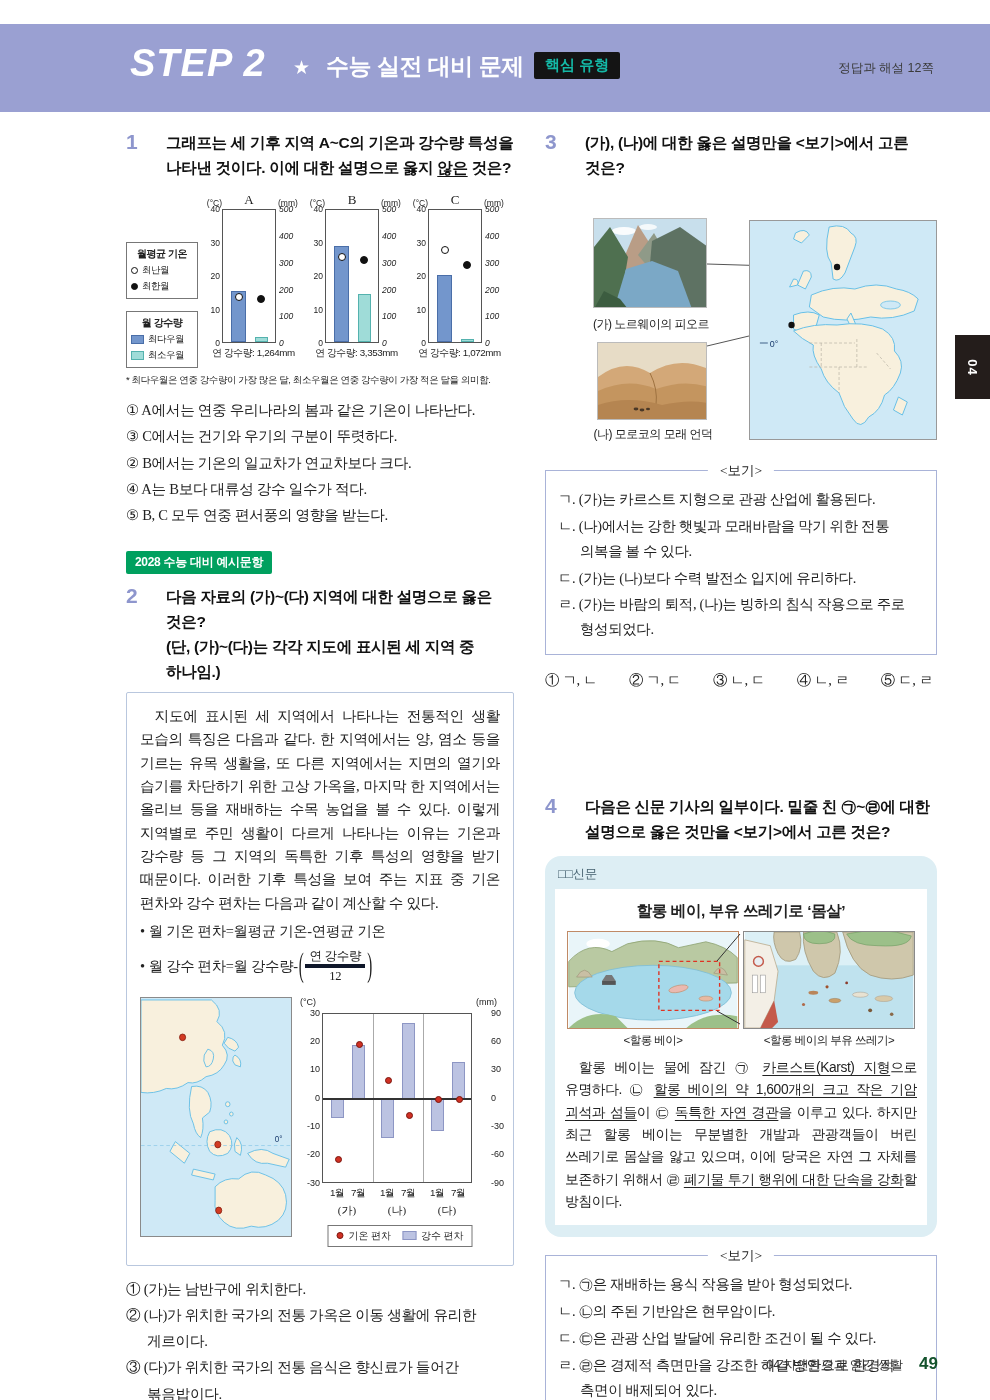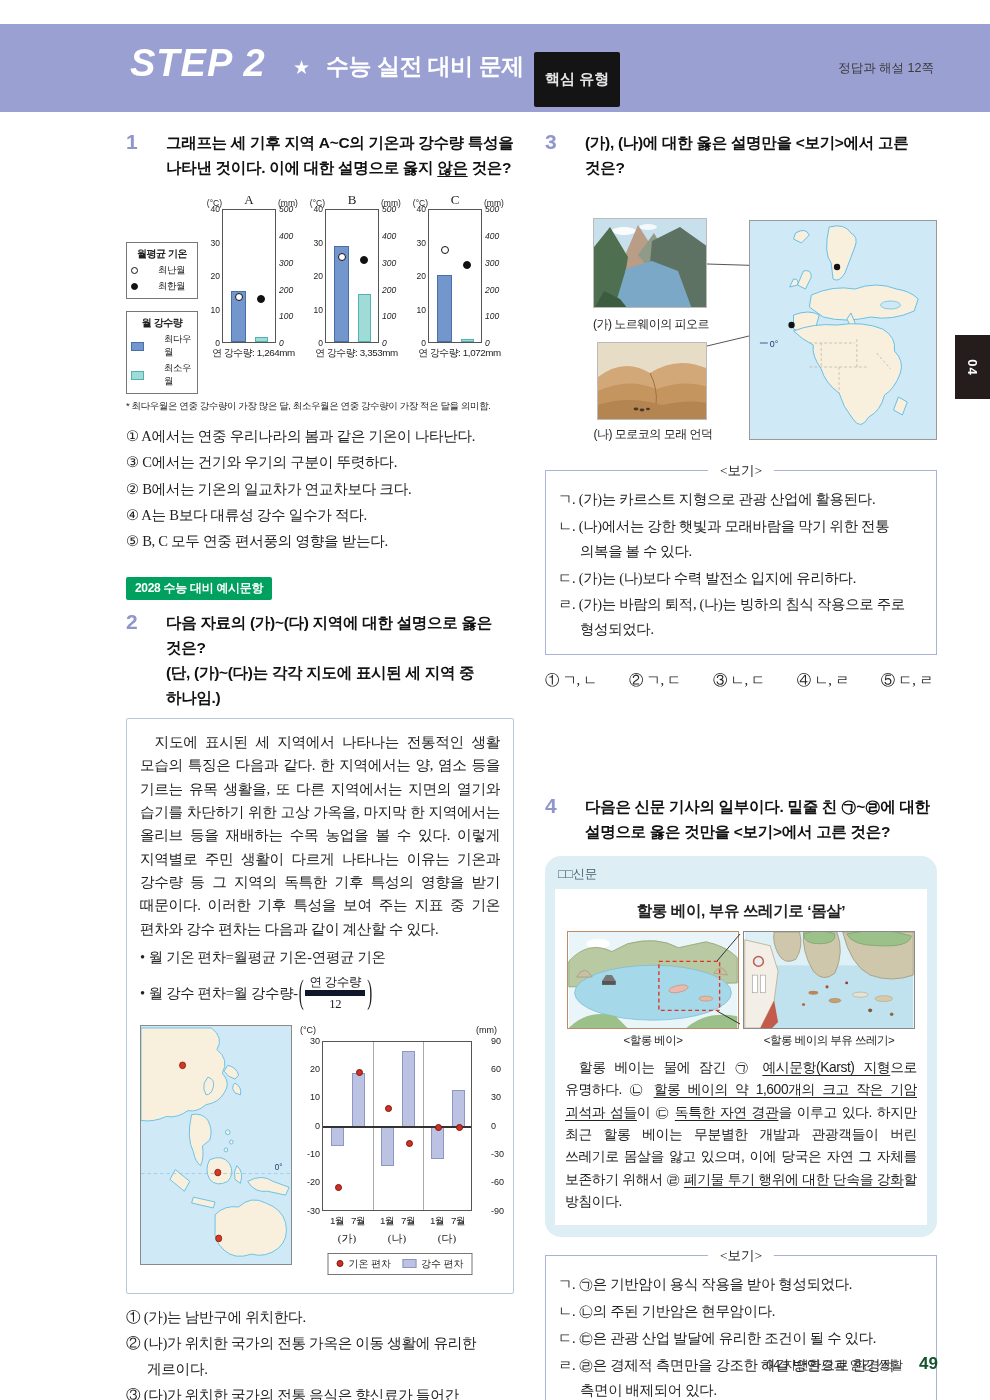--- a/index.html
+++ b/index.html
@@ -7,22 +7,22 @@
   .page { position:relative; width:990px; height:1400px; background:#fff; margin:0 auto;
           overflow:hidden; color:#222; }
 
   
   .header { position:absolute; top:8px; left:0; right:0; height:88px; background:#9aa0d2;margin-top:16px; }
   .step   { position:absolute; left:130px; top:18px; font-style:italic; font-weight:bold;
             font-size:38px; color:#fff; letter-spacing:1px; }
   .star   { position:absolute; left:293px; top:32px; color:#fff; font-size:19px; }
   .htitle { position:absolute; left:326px; top:27px; font-weight:bold; font-size:23px;
             color:#fff; letter-spacing:-0.5px; }
-  .htag   { position:absolute; left:534px; top:28px; background:#141414; color:#e5e5e5;
-            font-weight:bold; font-size:15px; padding:18px 11px; border-radius:2px; }
+  .htag   { position:absolute; left:534px; top:28px; background:#141414; color:#14b8a6;
+            font-weight:bold; font-size:15px; padding:4px 11px; border-radius:2px; }
   .href   { position:absolute; right:56px; top:36px; font-size:12.5px; color:#3a3a3a; }
 
   .side-tab { position:absolute; right:0; top:335px; width:35px; height:64px; background:#241d1b;
               color:#fff; display:flex; align-items:center; justify-content:center; }
   .side-tab span { transform:rotate(90deg); font-size:13px; font-weight:bold; letter-spacing:1px; }
 
   .footer { position:absolute; right:52px; bottom:26px; display:flex; align-items:baseline; gap:16px; }
   .fchap  { font-size:12.5px; color:#333; }
   .fpage  { font-size:17px; font-weight:bold; color:#14532d; }
 
@@ -35,21 +35,21 @@
   .qnum   { width:40px; flex:0 0 40px; font-size:21px; font-weight:bold; color:#8e96cd; }
   .qtitle { font-weight:bold; font-size:15.5px; line-height:1.62; letter-spacing:-0.3px;
             word-break:keep-all; color:#111; }
   .u { text-decoration:underline; text-underline-offset:3px; }
 
   
   .q1fig { display:flex; gap:4px; margin-top:12px; }
   .q1legends { width:72px; flex:0 0 72px; display:flex; flex-direction:column; gap:12px; margin-top:50px; }
   .lgbox { border:1px solid #777; padding:4px 4px 5px; background:#fff; }
   .lgtitle { text-align:center; font-size:10px; font-weight:bold; margin-bottom:2px; letter-spacing:-0.5px;}
-  .lgrow { display:flex; align-items:center; gap:20px; margin-top:3px; font-size:9.5px; letter-spacing:-0.5px;}
+  .lgrow { display:flex; align-items:center; gap:4px; margin-top:3px; font-size:9.5px; letter-spacing:-0.5px;}
   .circ-open { width:7px; height:7px; border:1.3px solid #111; border-radius:50%; background:#fff; flex:0 0 7px;}
   .circ-fill { width:7px; height:7px; border:1.3px solid #111; border-radius:50%; background:#111; flex:0 0 7px;}
   .sw-blue { width:13px; height:9px; background:#7396cc; border:1px solid #4a6ea8; flex:0 0 13px;}
   .sw-teal { width:13px; height:9px; background:#9fdcd8; border:1px solid #54b2ae; flex:0 0 13px;}
   #q1-charts { display:flex; }
   .mchart { width:103px; }
   .mhead  { display:flex; align-items:flex-end; font-size:8.5px; color:#222; margin-bottom:1px; }
   .mhead .munit { width:20px; text-align:right; }
   .mhead .mtitle{ width:54px; text-align:center; font-family:"Liberation Serif",serif; font-size:13px; }
   .mhead .mu-r  { width:29px; text-align:left; padding-left:2px;}
@@ -77,21 +77,21 @@
 
   
   .qbox { border:1px solid #b9c7de; border-radius:2px; margin-top:8px; padding:12px 13px 14px; }
   .passage { font-family:"Liberation Serif",serif; font-size:14.6px; line-height:1.6;
              text-align:justify; text-indent:1em; word-break:keep-all; letter-spacing:-0.3px;}
   .bullet { font-family:"Liberation Serif",serif; font-size:14.4px; margin-top:7px;
             display:flex; align-items:center; letter-spacing:-0.3px;}
   .bdot { margin-right:4px; }
   .frac { display:inline-flex; flex-direction:column; align-items:center; font-size:12.5px;
           line-height:1.3; vertical-align:middle; margin:0 1px;}
-  .ftop { border-bottom:6px solid #0f172a; padding:0 4px;font-family:Liberation Serif, serif; }
+  .ftop { border-bottom:4px solid #0f172a; padding:0 4px;font-family:Liberation Serif, serif; }
   .bigparen { display:inline-block; transform:scaleY(2.2); font-size:15px; font-weight:400; margin:0 1px;}
   .q2figrow { display:flex; gap:8px; margin-top:12px; align-items:flex-start;}
   .q2map { width:152px; height:240px; border:1px solid #8a8a8a; background:#cfe9f6; flex:0 0 152px;}
   .q2map svg { display:block; width:100%; height:100%; }
   #q2-chart { position:relative; width:200px; height:254px; }
   #q2-chart .unit { position:absolute; top:0; font-size:9px; }
   .qyl { position:absolute; left:0; top:16px; width:22px; height:170px; }
   .qyl span { position:absolute; right:2px; font-size:9px; }
   .qplot { position:absolute; left:22px; top:16px; width:150px; height:170px; border:1px solid #555; background:#fff;}
   .qyr { position:absolute; left:174px; top:16px; width:26px; height:170px; }
@@ -565,28 +565,28 @@
                 <circle cx="128" cy="80" r="2" fill="#7a5a3a"></circle>
                   <circle cx="60" cy="74" r="1.6" fill="#b06a4a"></circle>
                 <circle cx="150" cy="84" r="1.8" fill="#8a6a4a"></circle>
               </svg>
             </div>
           </div>
           <div class="caps">
             <span>&lt;할롱 베이&gt;</span>
             <span>&lt;할롱 베이의 부유 쓰레기&gt;</span>
           </div>
-          <p class="paper-body"><span>할롱 베이는 물에 잠긴 ㉠ </span><span class="u">예시문항(Karst) 지형</span><span>으로 유명하다. ㉡ </span><span class="u">할롱 베이의 약 1,600개의 크고 작은 기암 괴석과 섬들</span><span>이 ㉢ </span><span class="u">독특한 자연 경관</span><span>을 이루고 있다. 하지만 최근 할롱 베이는 무분별한 개발과 관광객들이 버린 쓰레기로 몸살을 앓고 있으며, 이에 당국은 자연 그 자체를 보존하기 위해서 ㉣ </span><span class="u">폐기물 투기 행위에 대한 단속을 강화</span><span>할 방침이다.</span></p>
+          <p class="paper-body"><span>할롱 베이는 물에 잠긴 ㉠ </span><span class="u">카르스트(Karst) 지형</span><span>으로 유명하다. ㉡ </span><span class="u">할롱 베이의 약 1,600개의 크고 작은 기암 괴석과 섬들</span><span>이 ㉢ </span><span class="u">독특한 자연 경관</span><span>을 이루고 있다. 하지만 최근 할롱 베이는 무분별한 개발과 관광객들이 버린 쓰레기로 몸살을 앓고 있으며, 이에 당국은 자연 그 자체를 보존하기 위해서 ㉣ </span><span class="u">폐기물 투기 행위에 대한 단속을 강화</span><span>할 방침이다.</span></p>
         </div>
       </div>
 
       <div class="bogibox">
         <span class="bogilabel">&lt;보기&gt;</span>
         <div>
-            <div class="bogi-item">ㄱ. ㉠은 기반암이 용식 작용을 받아 형성되었다.</div>
+            <div class="bogi-item">ㄱ. ㉠은 재배하는 용식 작용을 받아 형성되었다.</div>
             <div class="bogi-item">ㄴ. ㉡의 주된 기반암은 현무암이다.</div>
             <div class="bogi-item">ㄷ. ㉢은 관광 산업 발달에 유리한 조건이 될 수 있다.</div>
             <div class="bogi-item">ㄹ. ㉣은 경제적 측면만을 강조한 해결 방안으로 환경적 측면이 배제되어 있다.</div>
           </div>
       </div>
 
     </div>
   </div>
 
   <div class="footer">

